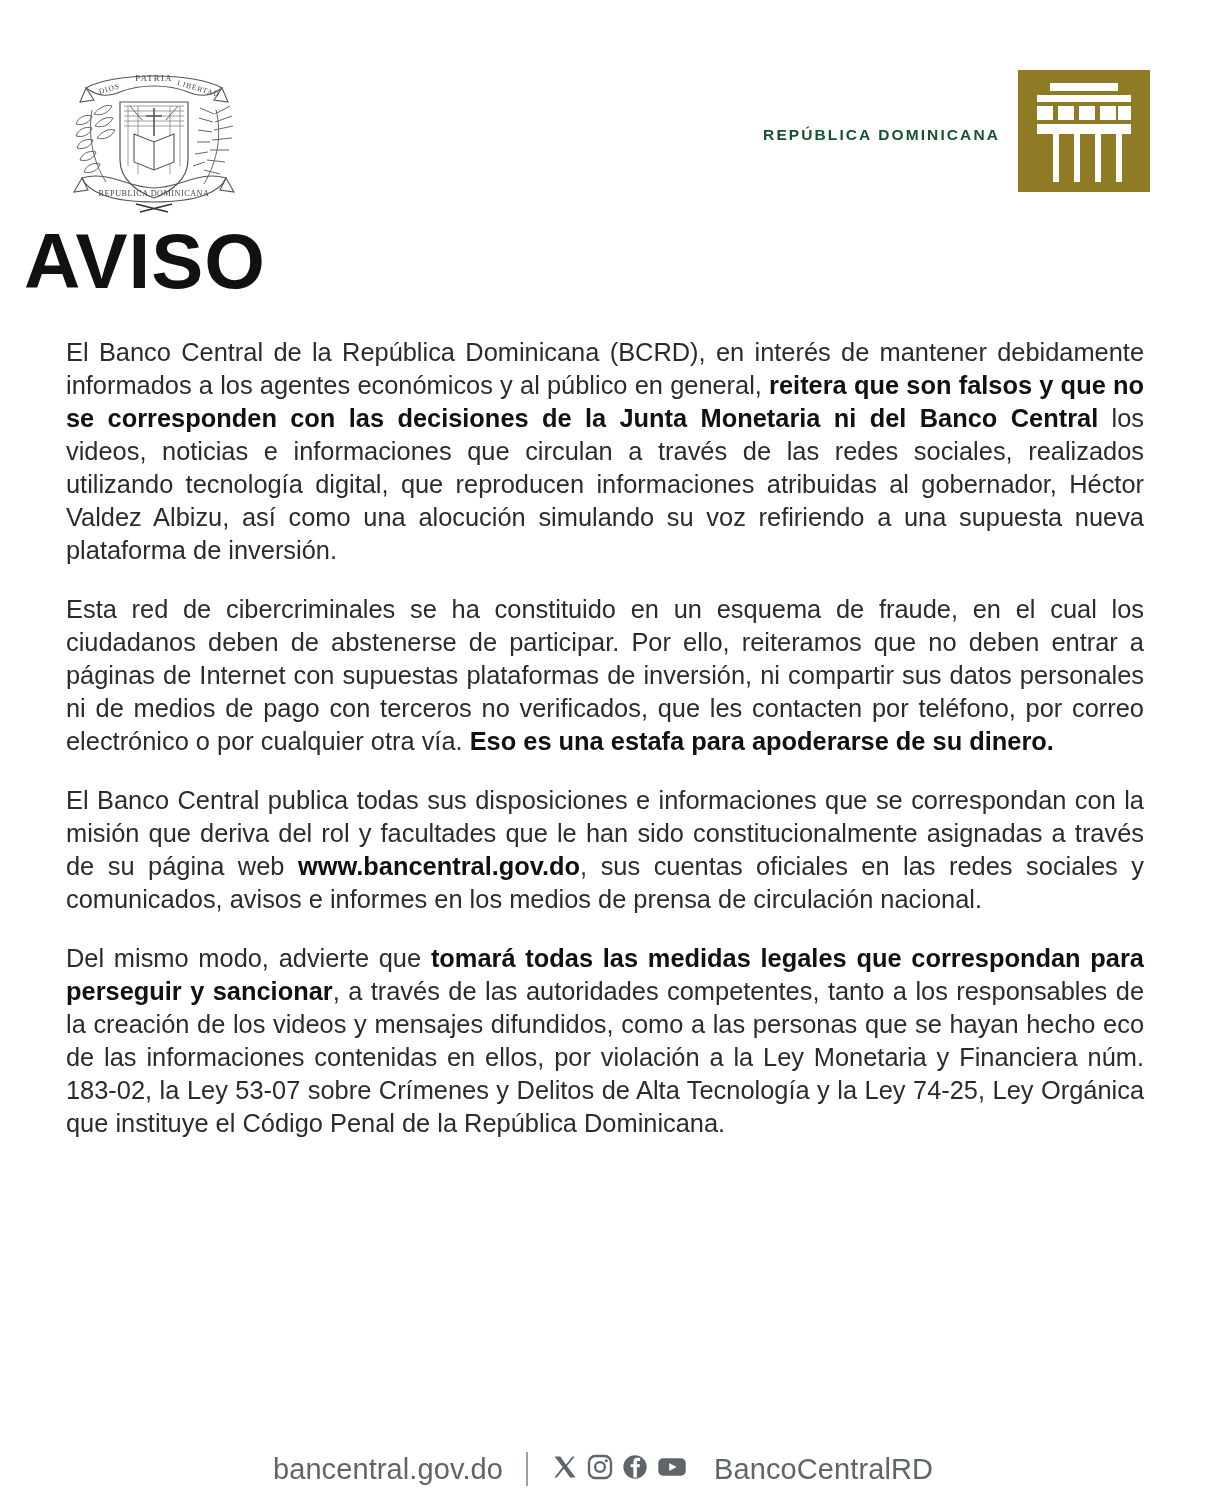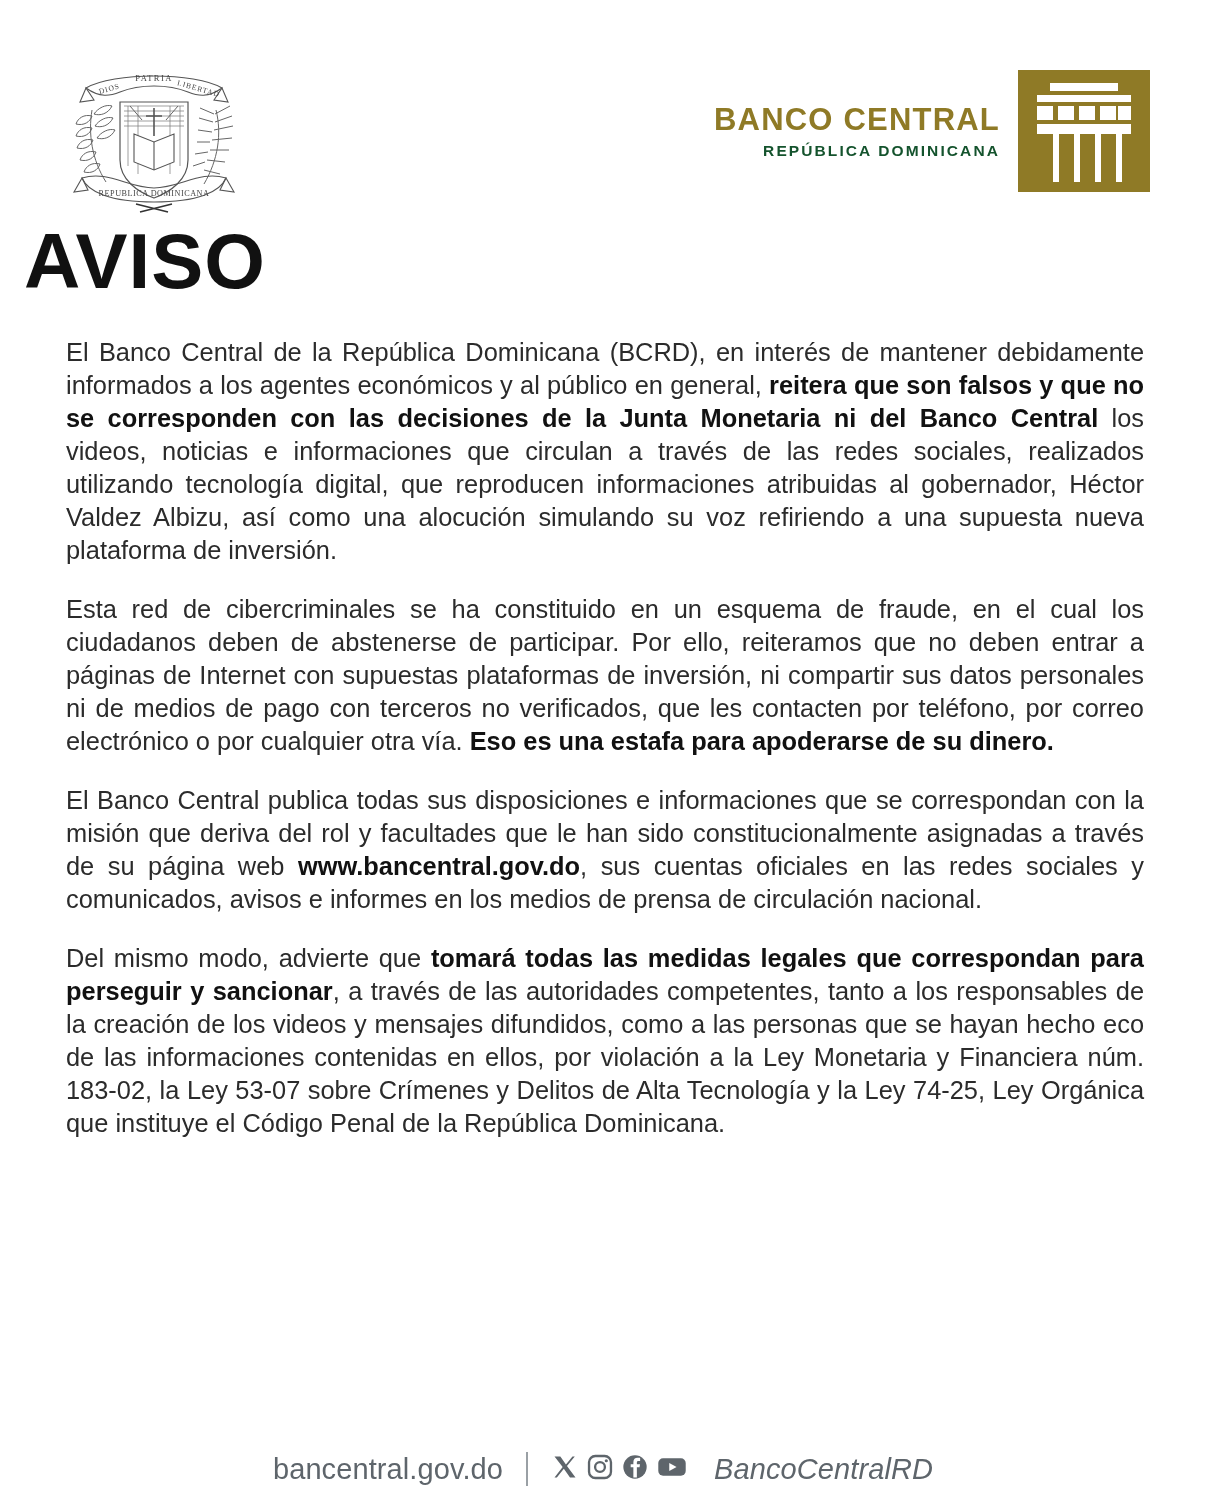--- a/index.html
+++ b/index.html
@@ -138,21 +138,20 @@
     align-items: center;
     gap: 7px;
   }
   .social-row .ico { display: block; }
   .footer-handle {
     font-family: "Liberation Sans", sans-serif;
     font-size: 29px;
     color: #5e656b;
     margin-left: 7px;
     letter-spacing: 0.1px;
-    font-style: italic;
   }
 </style>
 </head>
 <body>
 
 <div class="header">
 
   <div class="coat-of-arms">
     <svg viewBox="0 0 192 160" xmlns="http://www.w3.org/2000/svg">
       <g fill="none" stroke="#555" stroke-width="1.1">
@@ -213,21 +212,20 @@
       </g>
       <text x="96" y="140" font-family="'Liberation Serif',serif" font-size="8.2" fill="#444" text-anchor="middle" letter-spacing="0.5">REPUBLICA DOMINICANA</text>
       <g stroke="#333" stroke-width="1.6" fill="none">
         <path d="M78 148 L110 156 M114 148 L82 156"></path>
       </g>
     </svg>
   </div>
 
   <div class="bc-lockup">
     <div class="bc-wordmark">
-      <div class="bc-name">BANCO CENTRAL</div>
       <div class="bc-sub">REPÚBLICA DOMINICANA</div>
     </div>
     <div class="bc-emblem">
       <svg viewBox="0 0 132 122" xmlns="http://www.w3.org/2000/svg">
 
         <rect x="32" y="13" width="68" height="8" fill="#ffffff"></rect>
 
         <rect x="19" y="25" width="94" height="7" fill="#ffffff"></rect>
 
         <rect x="19" y="36" width="16" height="14" fill="#ffffff"></rect>

